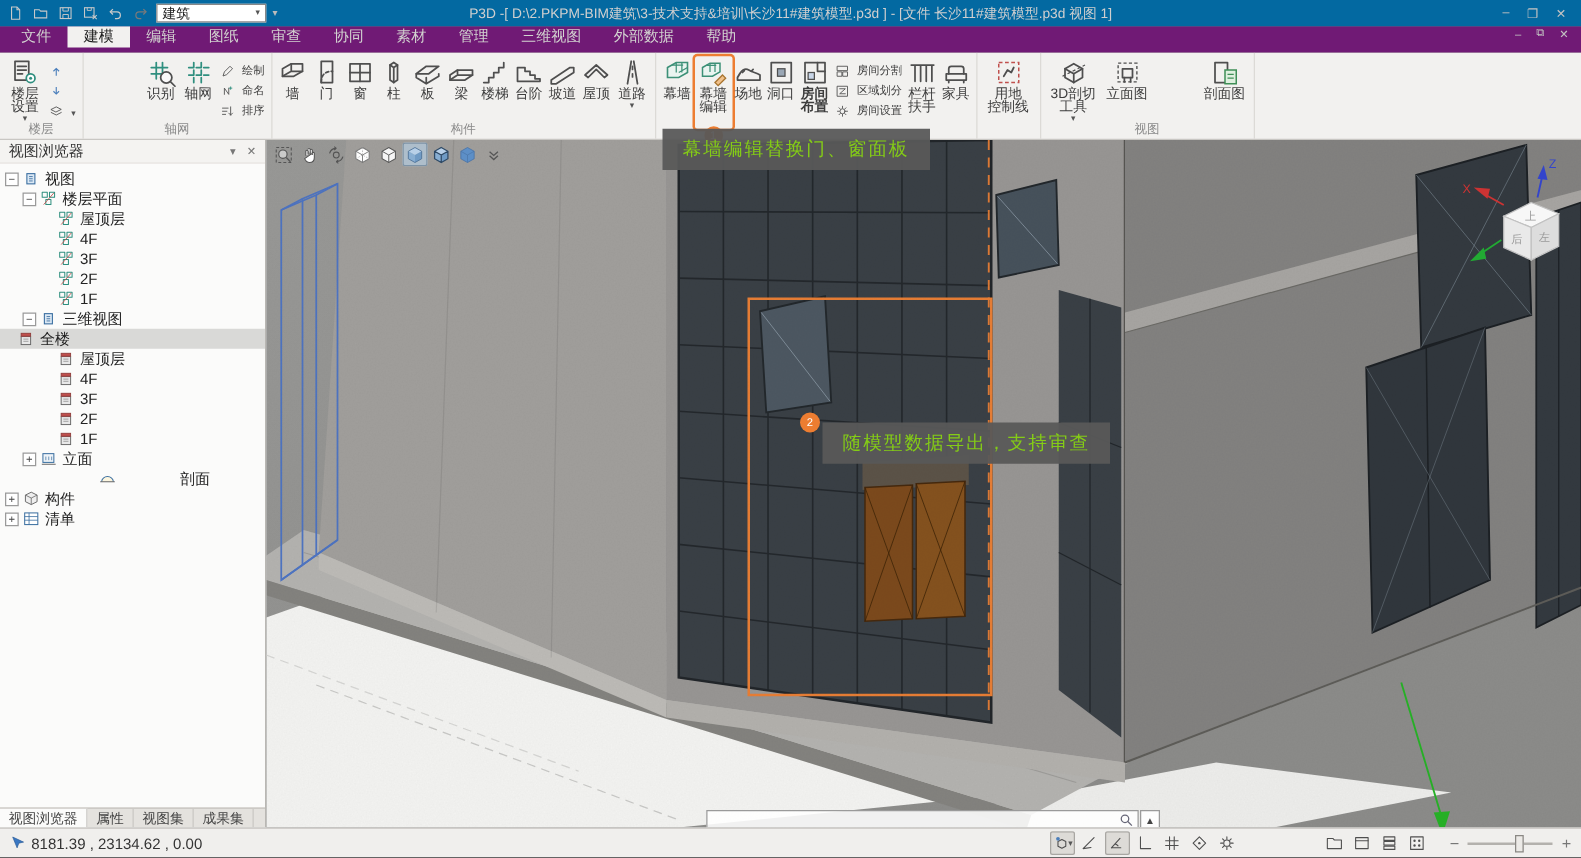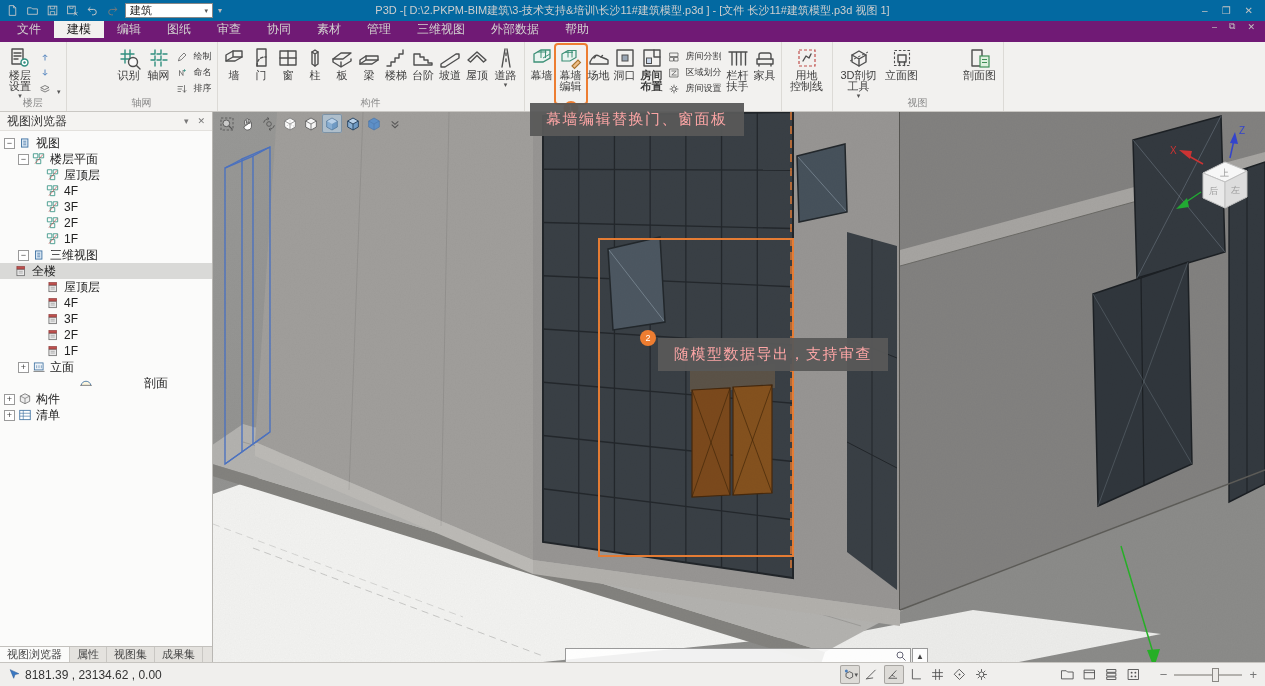--- a/index.html
+++ b/index.html
@@ -29,21 +29,21 @@
   .rbtn .ic{width:24px;height:24px;flex:none}
   .rbtn-label{white-space:pre-line}
   .caret{font-size:7px;color:#555;line-height:7px}
   .rbtn.hl{height:58px;box-shadow:0 0 0 2px #ed7d31;border-radius:2px}
   .numbadge{position:absolute;width:15px;height:15px;border-radius:50%;background:#ed7d31;color:#fff;font-size:9px;display:flex;align-items:center;justify-content:center;z-index:60}
   .numbadge.b1{left:50%;bottom:-13px;transform:translateX(-50%)}
   .rstack{display:flex;flex-direction:column;padding-top:2px}
   .rsmall{display:flex;align-items:flex-end;height:16px;font-size:9px;color:#3d3d3d;gap:6px;padding:0 2px;white-space:nowrap}
   .rsmall .ic{width:12px;height:12px;flex:none}
   
-  .callout{position:absolute;background:rgba(88,88,88,.95);color:#fca5a5;font-size:15px;display:flex;align-items:center;padding:0 16px;letter-spacing:1.5px;white-space:nowrap}
+  .callout{position:absolute;background:rgba(88,88,88,.95);color:#84cc16;font-size:15px;display:flex;align-items:center;padding:0 16px;letter-spacing:1.5px;white-space:nowrap}
   #callout1{left:530px;top:103px;height:33px;z-index:50}
   
   .sidepanel{position:absolute;left:0;top:112px;width:213px;bottom:24px;background:#f4f3f1;border-right:1px solid #b9b7b3;display:flex;flex-direction:column;z-index:10}
   .sp-header{height:19px;display:flex;align-items:center;padding:0 7px;font-size:12px;color:#333;border-bottom:1px solid #e3e1dd}
   .sp-hbtn{margin-left:auto;color:#777;font-size:9px;display:flex;gap:9px}
   .sp-tree{flex:1;background:#fbfbfa;padding-top:4px;overflow:hidden}
   .trow{height:16px;display:flex;align-items:center;font-size:12px;color:#222}
   .trow.sel{background:#d9d9d7}
   .texp{width:11px;height:11px;border:1px solid #9a9a9a;background:#fff;font-size:9px;line-height:9px;text-align:center;color:#444;margin-right:3px;flex:none}
   .texp.hidden{visibility:hidden}

